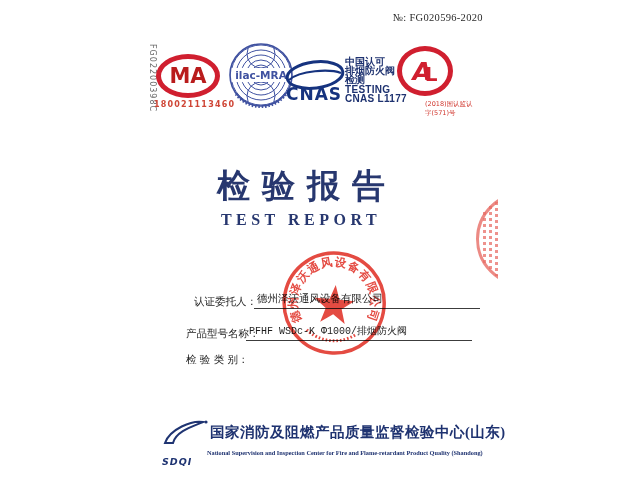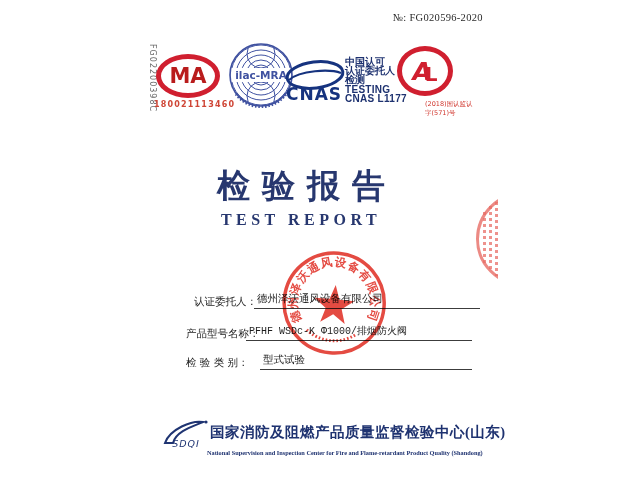--- a/index.html
+++ b/index.html
@@ -47,21 +47,21 @@
   .frow { left:186px; width:286px; display:flex; align-items:flex-end; }
   .flabel { width:60px; font-size:10.5px; color:#1d1d1d; text-align:justify; text-align-last:justify; white-space:nowrap; flex:0 0 60px; }
   .fval { flex:1; border-bottom:1.5px solid #3c3c3c; font-size:10.5px; color:#1d1d1d; padding:0 0 2px 3px; white-space:nowrap; }
   .fval.mono { font-family:"Liberation Mono", monospace; font-size:10px; }
 
   
   .seal { left:279px; top:248px; mix-blend-mode:multiply; opacity:.92; transform:rotate(5deg); }
 
   
   .sdqi-logo { left:162px; top:419px; }
-  .sdqi-text { left:162px; top:438px; width:48px; text-align:center; font-size:9.5px; font-weight:normal; font-style:italic; color:#1f3472; letter-spacing:1px; }
+  .sdqi-text { left:162px; top:456px; width:48px; font-size:9.5px; font-weight:bold; font-style:italic; color:#1f3472; letter-spacing:1px; }
   .footer-cn { left:210px; top:423px; font-size:14.5px; font-weight:bold; color:#1e3270; letter-spacing:.5px;font-family:Liberation Serif, serif; }
   .footer-en { left:207px; top:449px; font-family:"Liberation Serif", serif; font-size:6.3px; font-weight:bold; color:#1e3270; }
 </style>
 </head>
 <body>
 
 <div class="abs report-no">
   <span>№:</span>
   <span>FG020596-2020</span>
 </div>
@@ -99,21 +99,21 @@
 
 <div class="abs cnas">
   <svg width="62" height="50" viewBox="0 0 62 50">
     <ellipse cx="31" cy="19" rx="28" ry="13" fill="none" stroke="#16337f" stroke-width="3" transform="rotate(-7 31 19)"></ellipse>
     <path d="M5 24 C16 14, 46 13, 57 17" fill="none" stroke="#16337f" stroke-width="2.2"></path>
     <text x="2" y="44" font-size="17" font-weight="bold" fill="#16337f" letter-spacing="1">CNAS</text>
   </svg>
 </div>
 <div class="abs cnas-lines">
   <div>中国认可</div>
-  <div>认证委托人</div>
+  <div>排烟防火阀</div>
   <div>检测</div>
   <div class="lat">TESTING</div>
   <div class="lat">CNAS L1177</div>
 </div>
 
 <div class="abs cal">
   <span class="cal-a">A</span>
   <span class="cal-l">L</span>
 </div>
 <div class="abs cal-no">(2018)国认监认字(571)号</div>
@@ -129,23 +129,22 @@
 </div>
 
 <div class="abs frow" style="top:292px;margin-left:8px;">
   <span class="flabel">认证委托人：</span>
   <span class="fval">德州泽沃通风设备有限公司</span>
 </div>
 <div class="abs frow" style="top:324px;">
   <span class="flabel">产品型号名称：</span>
   <span class="fval mono">PFHF WSDc-K Φ1000/排烟防火阀</span>
 </div>
-<div class="abs frow" style="top:353px;gap:14px;">
+<div class="abs frow" style="top:353px;">
   <span class="flabel">检 验 类 别：</span>
-  <span class="fval">型式试验</span>
 </div>
 
 <div class="abs seal">
   <svg width="110" height="110" viewBox="0 0 110 110">
     <defs>
       <path id="sealTopArc" d="M24.7 76.2 A37 37 0 1 1 85.3 76.2" fill="none"></path>
     </defs>
     <circle cx="55" cy="55" r="50" fill="none" stroke="#e23b32" stroke-width="3.5"></circle>
     <text font-size="11.5" font-weight="bold" fill="#e23b32" letter-spacing="1.2">
       <textPath href="#sealTopArc" startOffset="1">德州泽沃通风设备有限公司</textPath>

